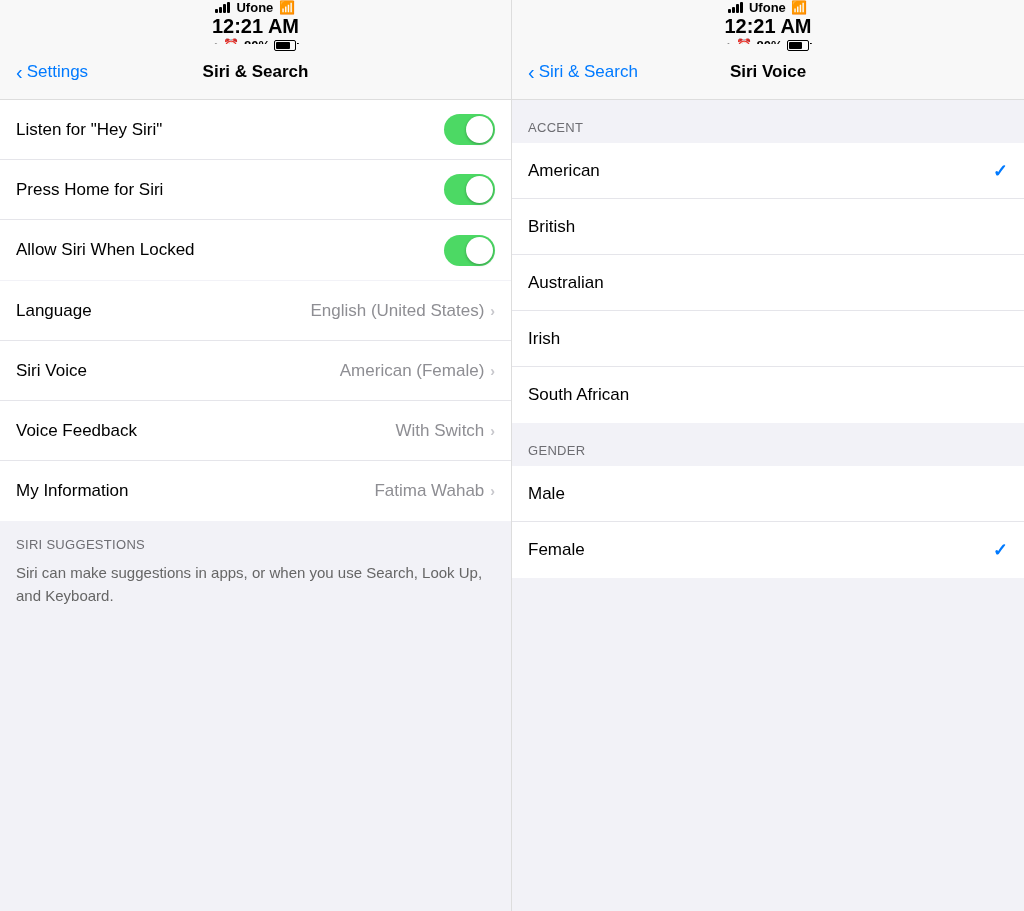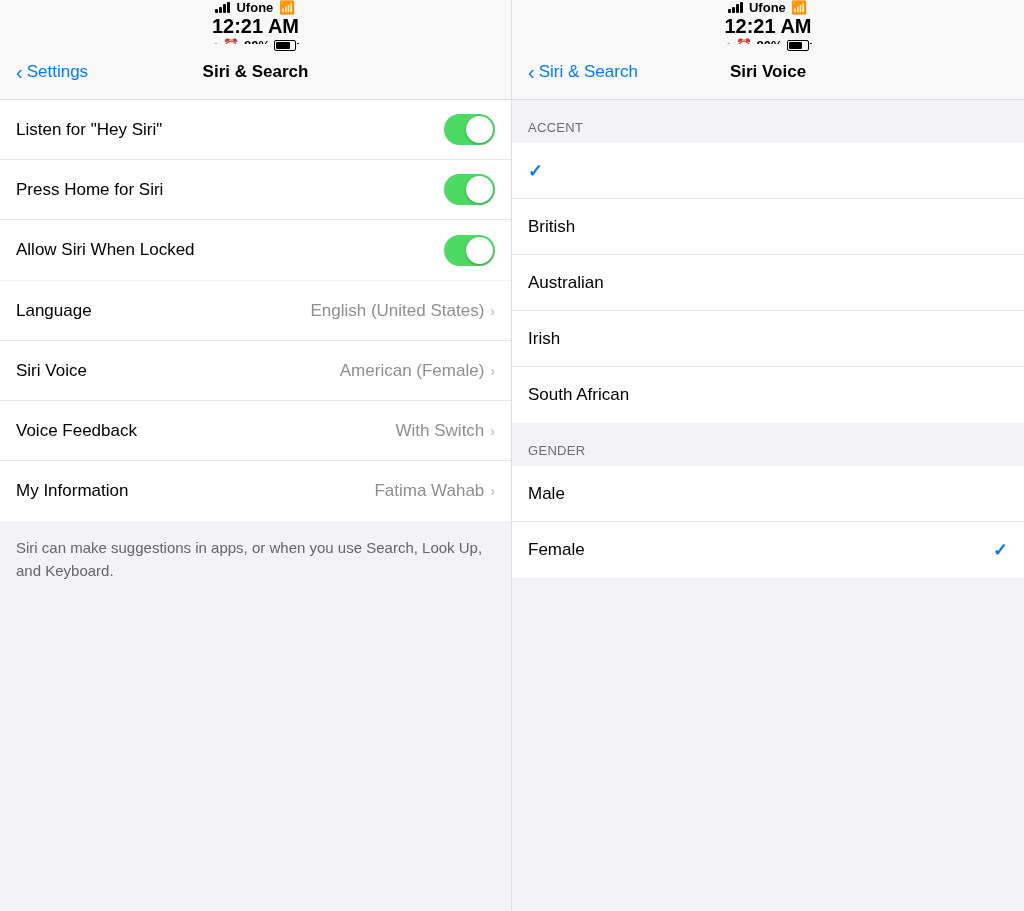--- a/index.html
+++ b/index.html
@@ -370,31 +370,33 @@
         <span class="chevron-right">›</span>
       </div>
       <div class="setting-row">
         <span class="setting-label">My Information</span>
         <span class="setting-value">Fatima Wahab</span>
         <span class="chevron-right">›</span>
       </div>
     </div>
 
     <div class="suggestions-section">
+      <div class="suggestions-title">SIRI SUGGESTIONS</div>
       <div class="suggestions-text">Siri can make suggestions in apps, or when you use Search, Look Up, and Keyboard.</div>
     </div>
 
   </div>
 
   <div class="right-panel">
 
     <div class="section-header">ACCENT</div>
 
     <div class="white-group">
       <div class="accent-item">
+        <span class="accent-item-label">American</span>
         <span class="checkmark">✓</span>
       </div>
       <div class="accent-item">
         <span class="accent-item-label">British</span>
       </div>
       <div class="accent-item">
         <span class="accent-item-label">Australian</span>
       </div>
       <div class="accent-item">
         <span class="accent-item-label">Irish</span>

